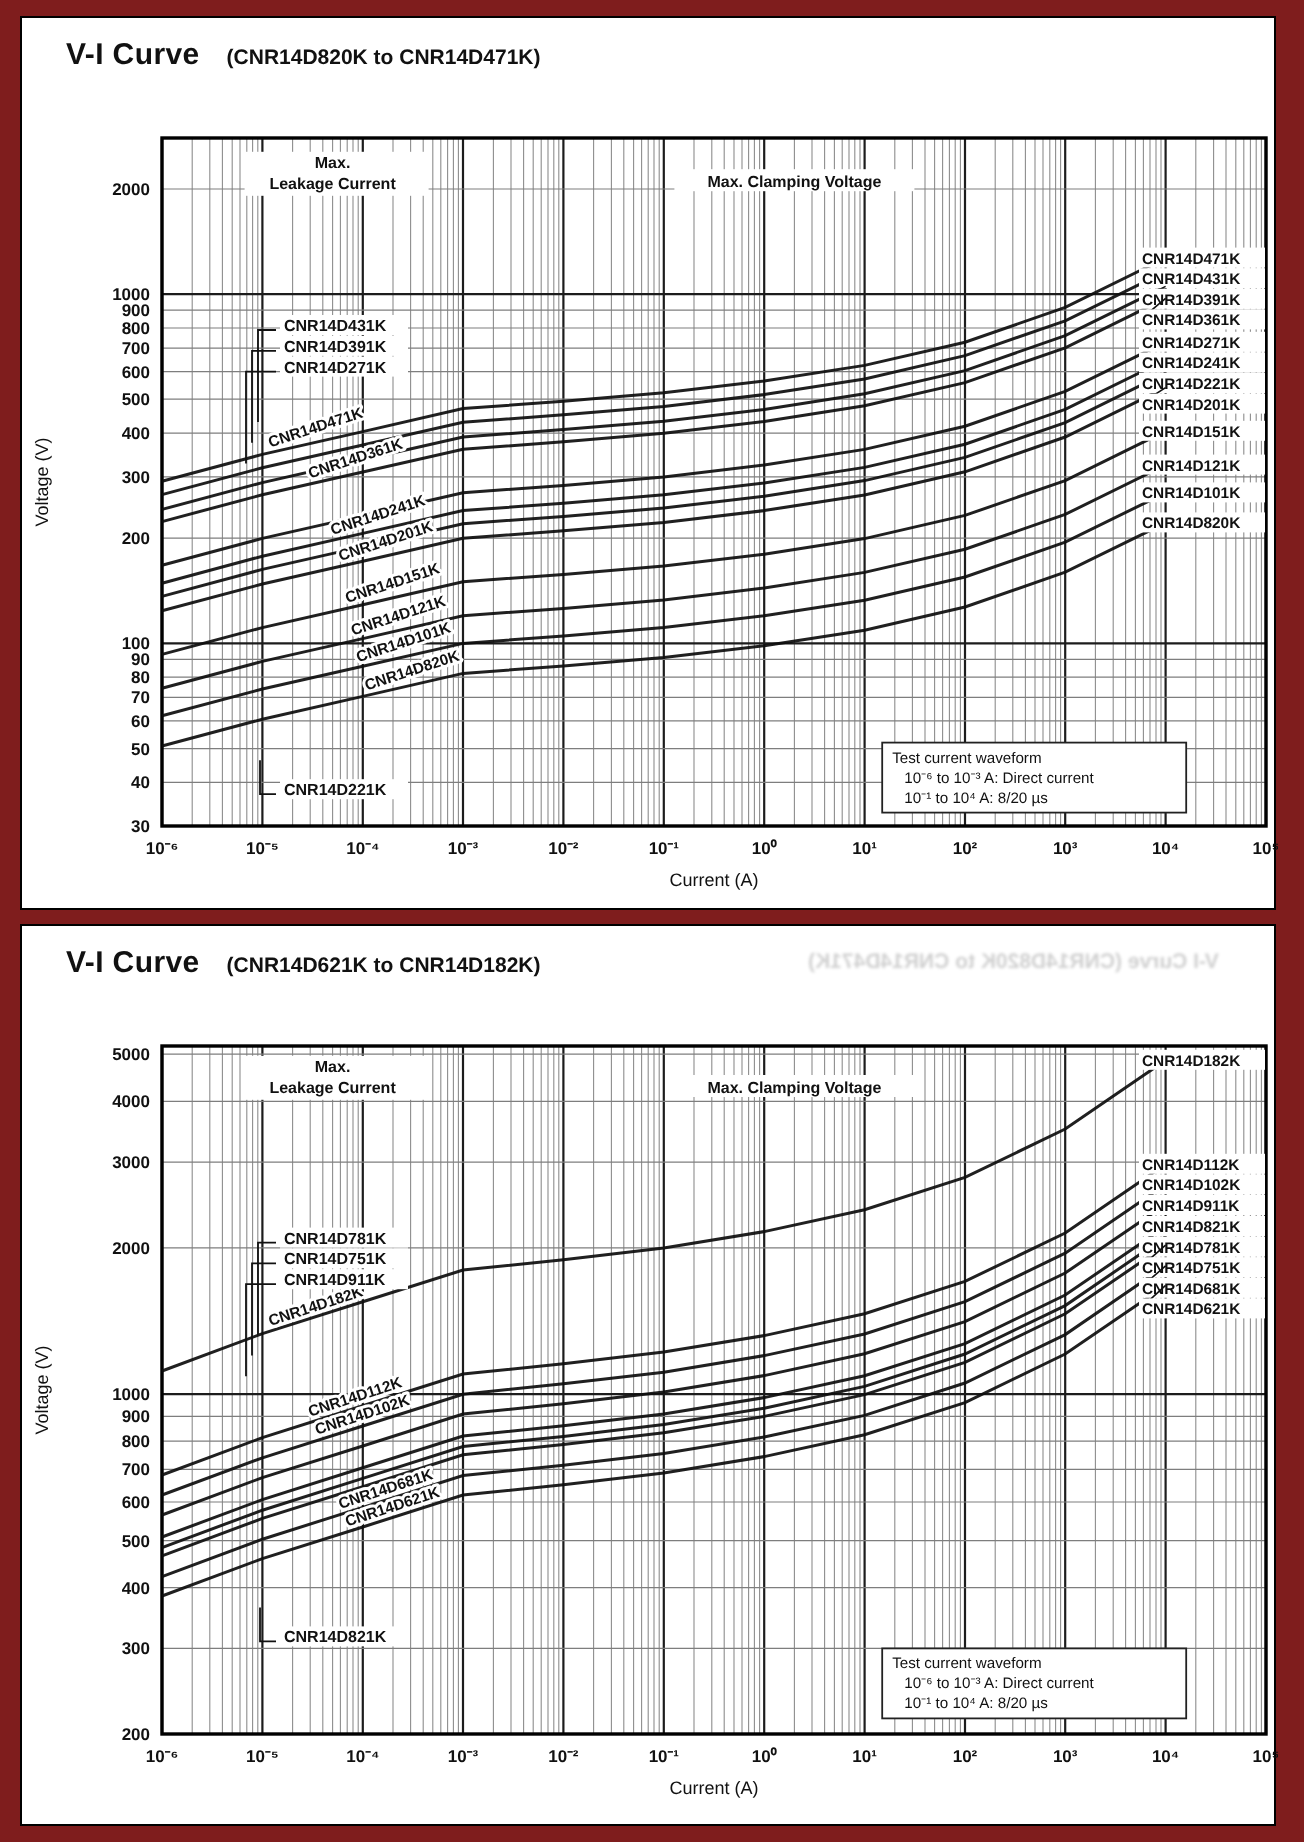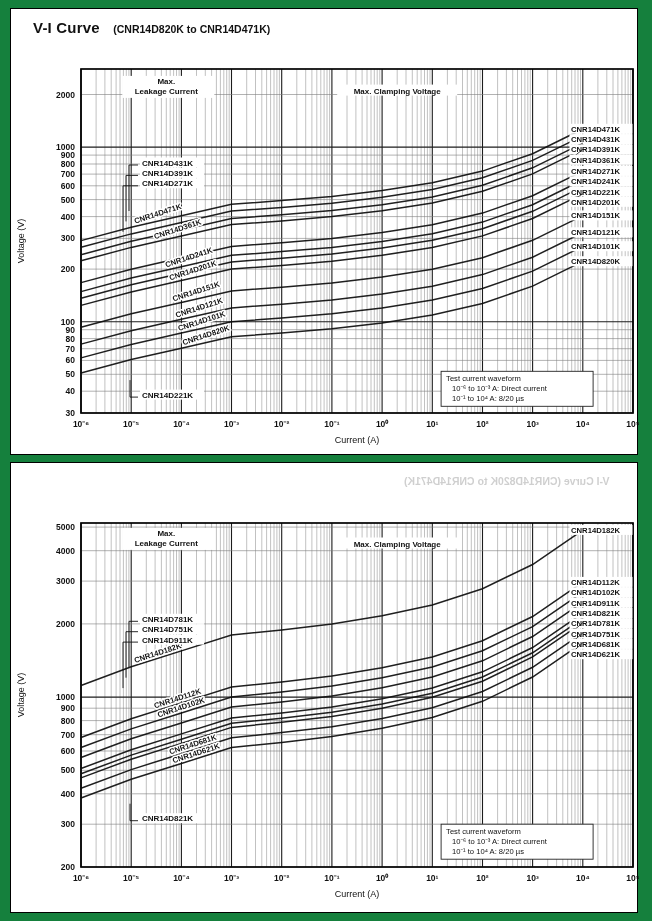--- a/index.html
+++ b/index.html
@@ -1,16 +1,16 @@
 <!DOCTYPE html>
 <html><head>
 <meta charset="utf-8">
 <style>
   html,body{margin:0;padding:0;background:#fbfbf9;}
-  #page{position:relative;width:652px;height:921px;background:#15803d;
+  #page{position:relative;width:652px;height:921px;background:#7f1d1d;
         font-family:"Liberation Sans",sans-serif;color:#111;overflow:hidden;}
   .panel{position:absolute;left:10px;width:628px;background:#fff;
          border:1.6px solid #000;box-sizing:border-box;}
   #panel-0{top:8px;height:447px;}
   #panel-1{top:462px;height:451px;}
   .chart-title{padding:10px 0 0 22px;height:24px;white-space:nowrap;}
   .chart-title .main{font-size:15px;font-weight:800;letter-spacing:.2px;}
   .chart-title .range{font-size:10.5px;font-weight:700;margin-left:9px;}
   .chart-box{position:absolute;left:0;top:34px;width:628px;height:410px;}
   .ghost{position:absolute;top:12px;right:28px;transform:scaleX(-1);
@@ -255,20 +255,24 @@
           <polyline points="127.0,142.8 112.0,142.8 112.0,188.8" fill="none" stroke="#111" stroke-width="0.9"></polyline>
           <rect x="129.0" y="135.3" width="64" height="10" fill="#fff" stroke="none" stroke-width="0"></rect>
           <text x="131.0" y="143.3" font-size="8" font-weight="bold" fill="#111">CNR14D271K</text>
           <polyline points="127.0,354.1 119.0,354.1 119.0,337.1" fill="none" stroke="#111" stroke-width="0.9"></polyline>
           <rect x="129.0" y="346.6" width="64" height="10" fill="#fff" stroke="none" stroke-width="0"></rect>
           <text x="131.0" y="354.6" font-size="8" font-weight="bold" fill="#111">CNR14D221K</text>
         </svg></div>
   </div>
 
   <div class="panel" id="panel-1">
+    <div class="chart-title">
+      <span class="main">V-I Curve</span>
+      <span class="range">(CNR14D621K to CNR14D182K)</span>
+    </div>
     <div class="ghost">V-I Curve (CNR14D820K to CNR14D471K)</div>
     <div class="chart-box" id="chart-1"><svg width="628" height="406" viewBox="0 0 628 406" xmlns="http://www.w3.org/2000/svg">
           <rect x="70.0" y="26.0" width="552" height="344" fill="#fff" stroke="none" stroke-width="0"></rect>
           <line x1="70.0" y1="26.0" x2="70.0" y2="370.0" stroke="#1c1c1c" stroke-width="1.1"></line>
           <line x1="85.1" y1="26.0" x2="85.1" y2="370.0" stroke="#8d8d8d" stroke-width="0.55"></line>
           <line x1="93.9" y1="26.0" x2="93.9" y2="370.0" stroke="#8d8d8d" stroke-width="0.55"></line>
           <line x1="100.2" y1="26.0" x2="100.2" y2="370.0" stroke="#8d8d8d" stroke-width="0.55"></line>
           <line x1="105.1" y1="26.0" x2="105.1" y2="370.0" stroke="#8d8d8d" stroke-width="0.55"></line>
           <line x1="109.0" y1="26.0" x2="109.0" y2="370.0" stroke="#8d8d8d" stroke-width="0.55"></line>
           <line x1="112.4" y1="26.0" x2="112.4" y2="370.0" stroke="#8d8d8d" stroke-width="0.55"></line>

